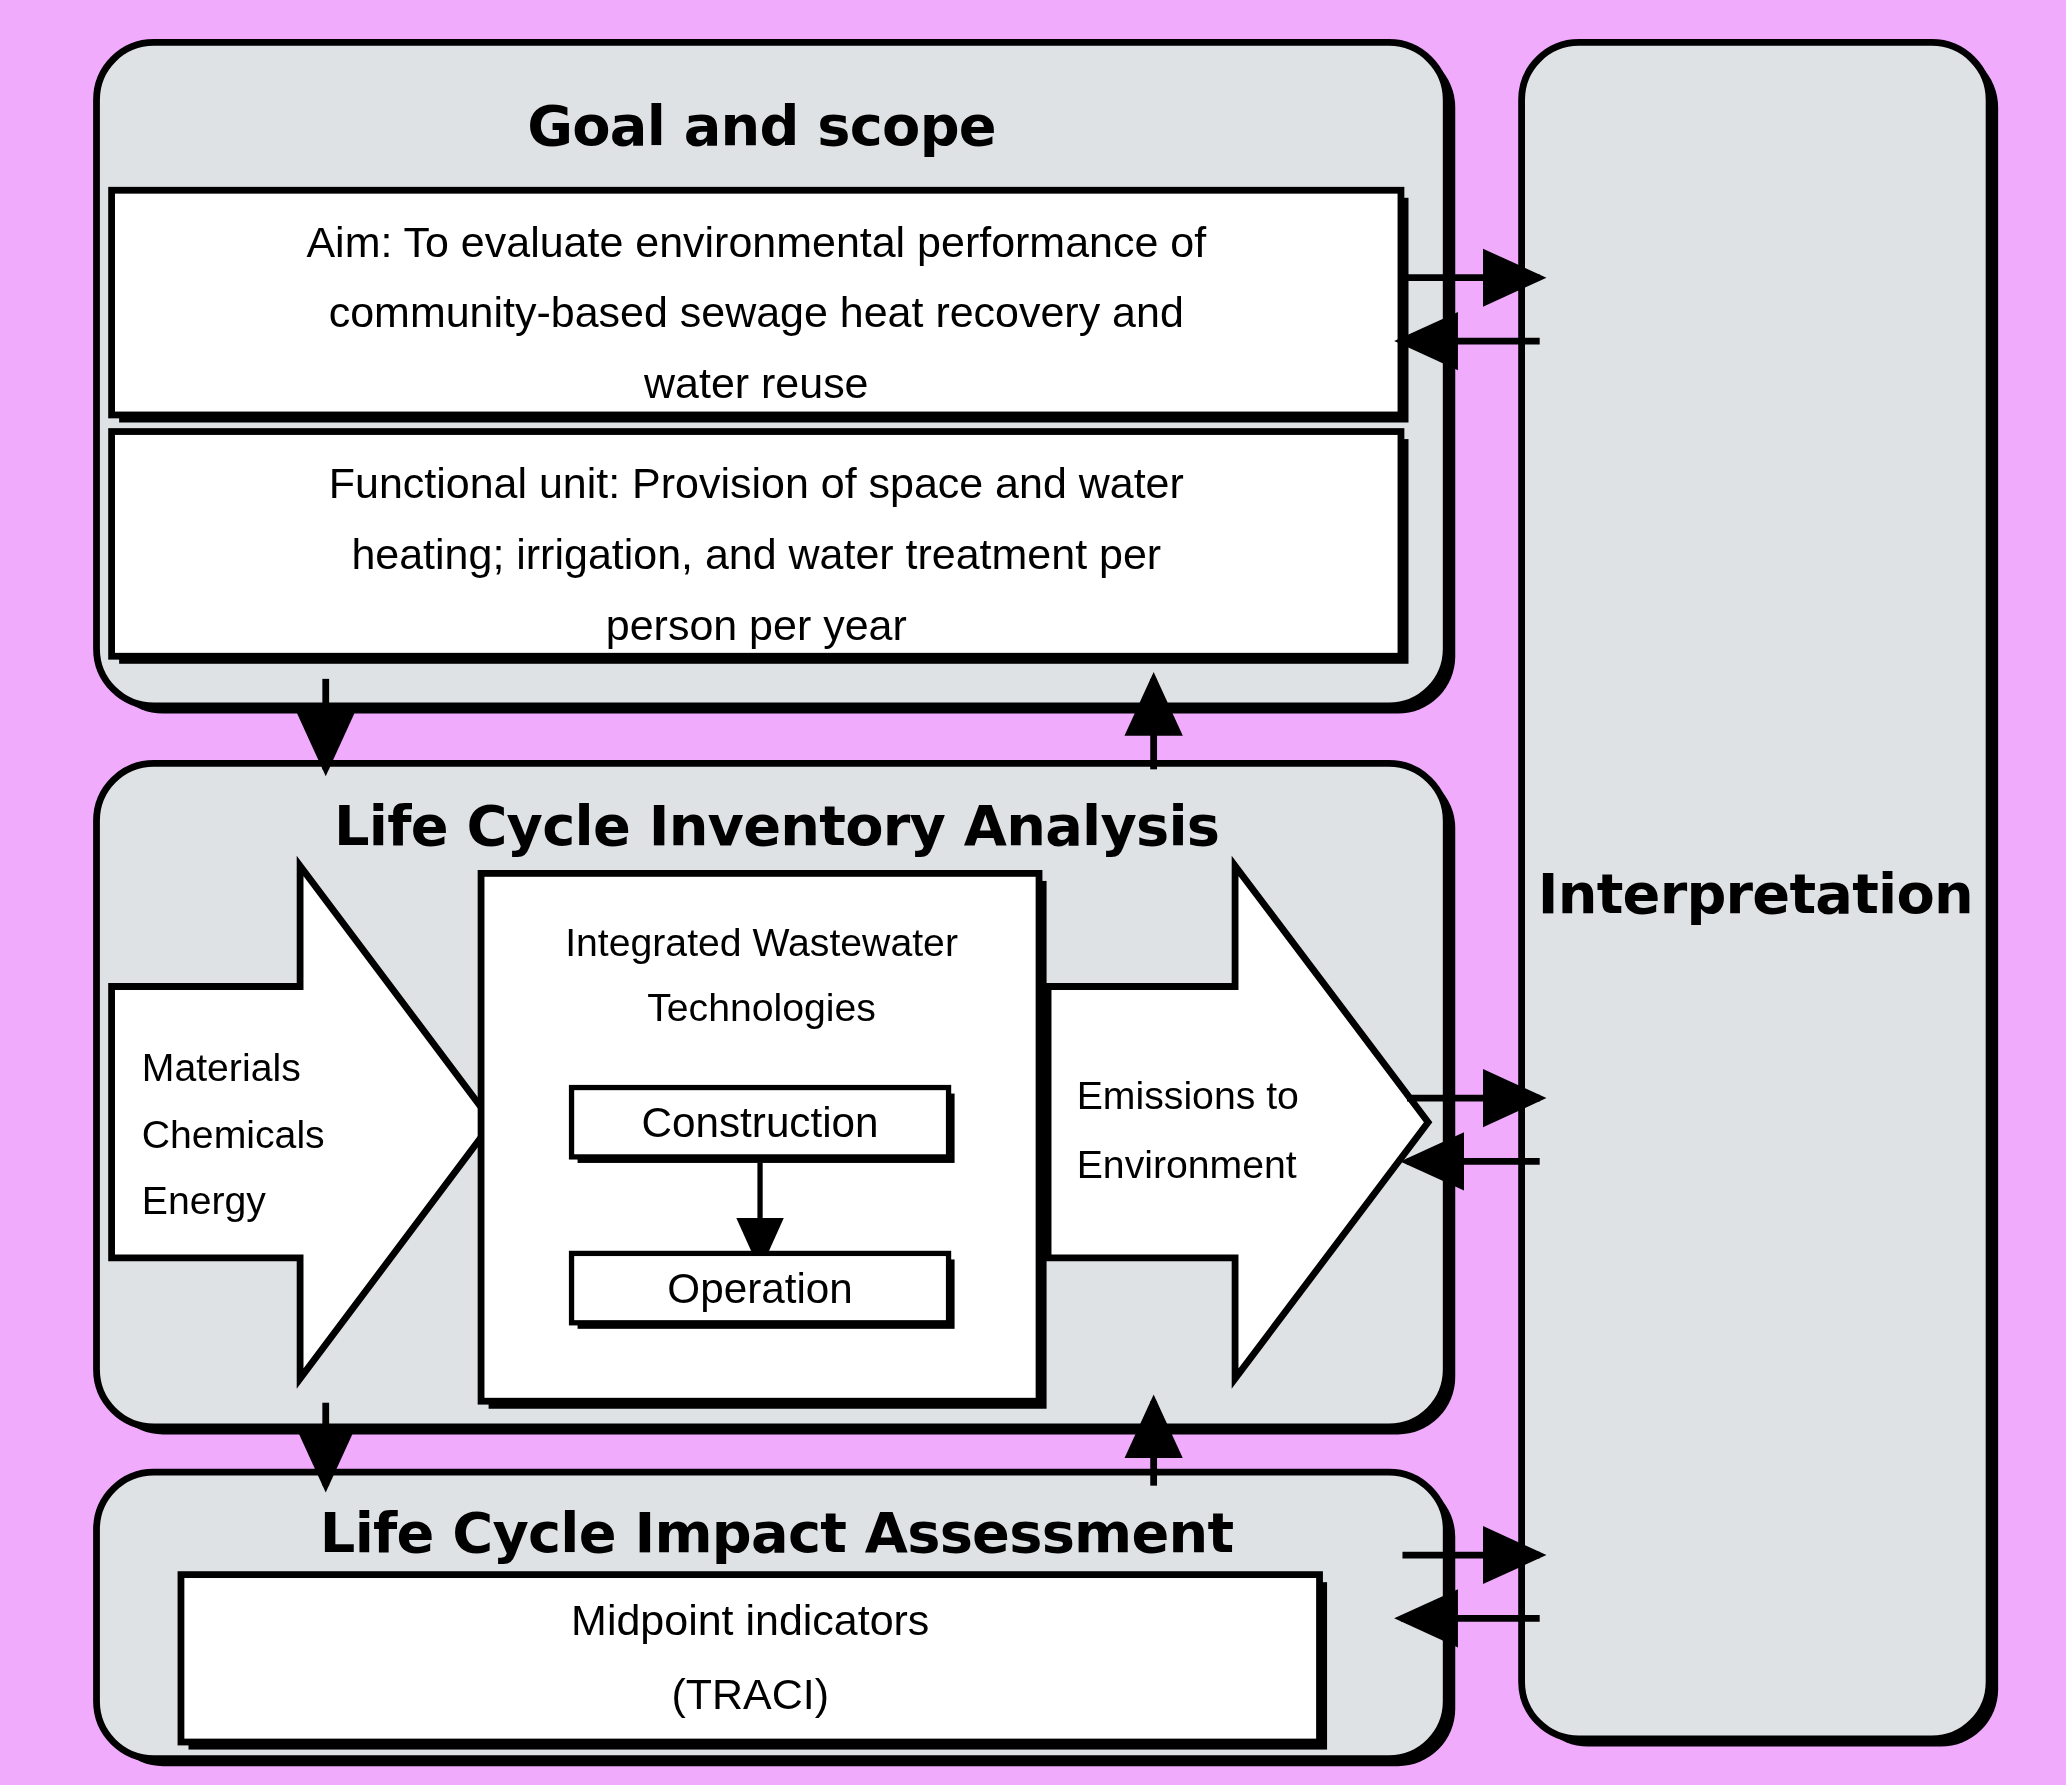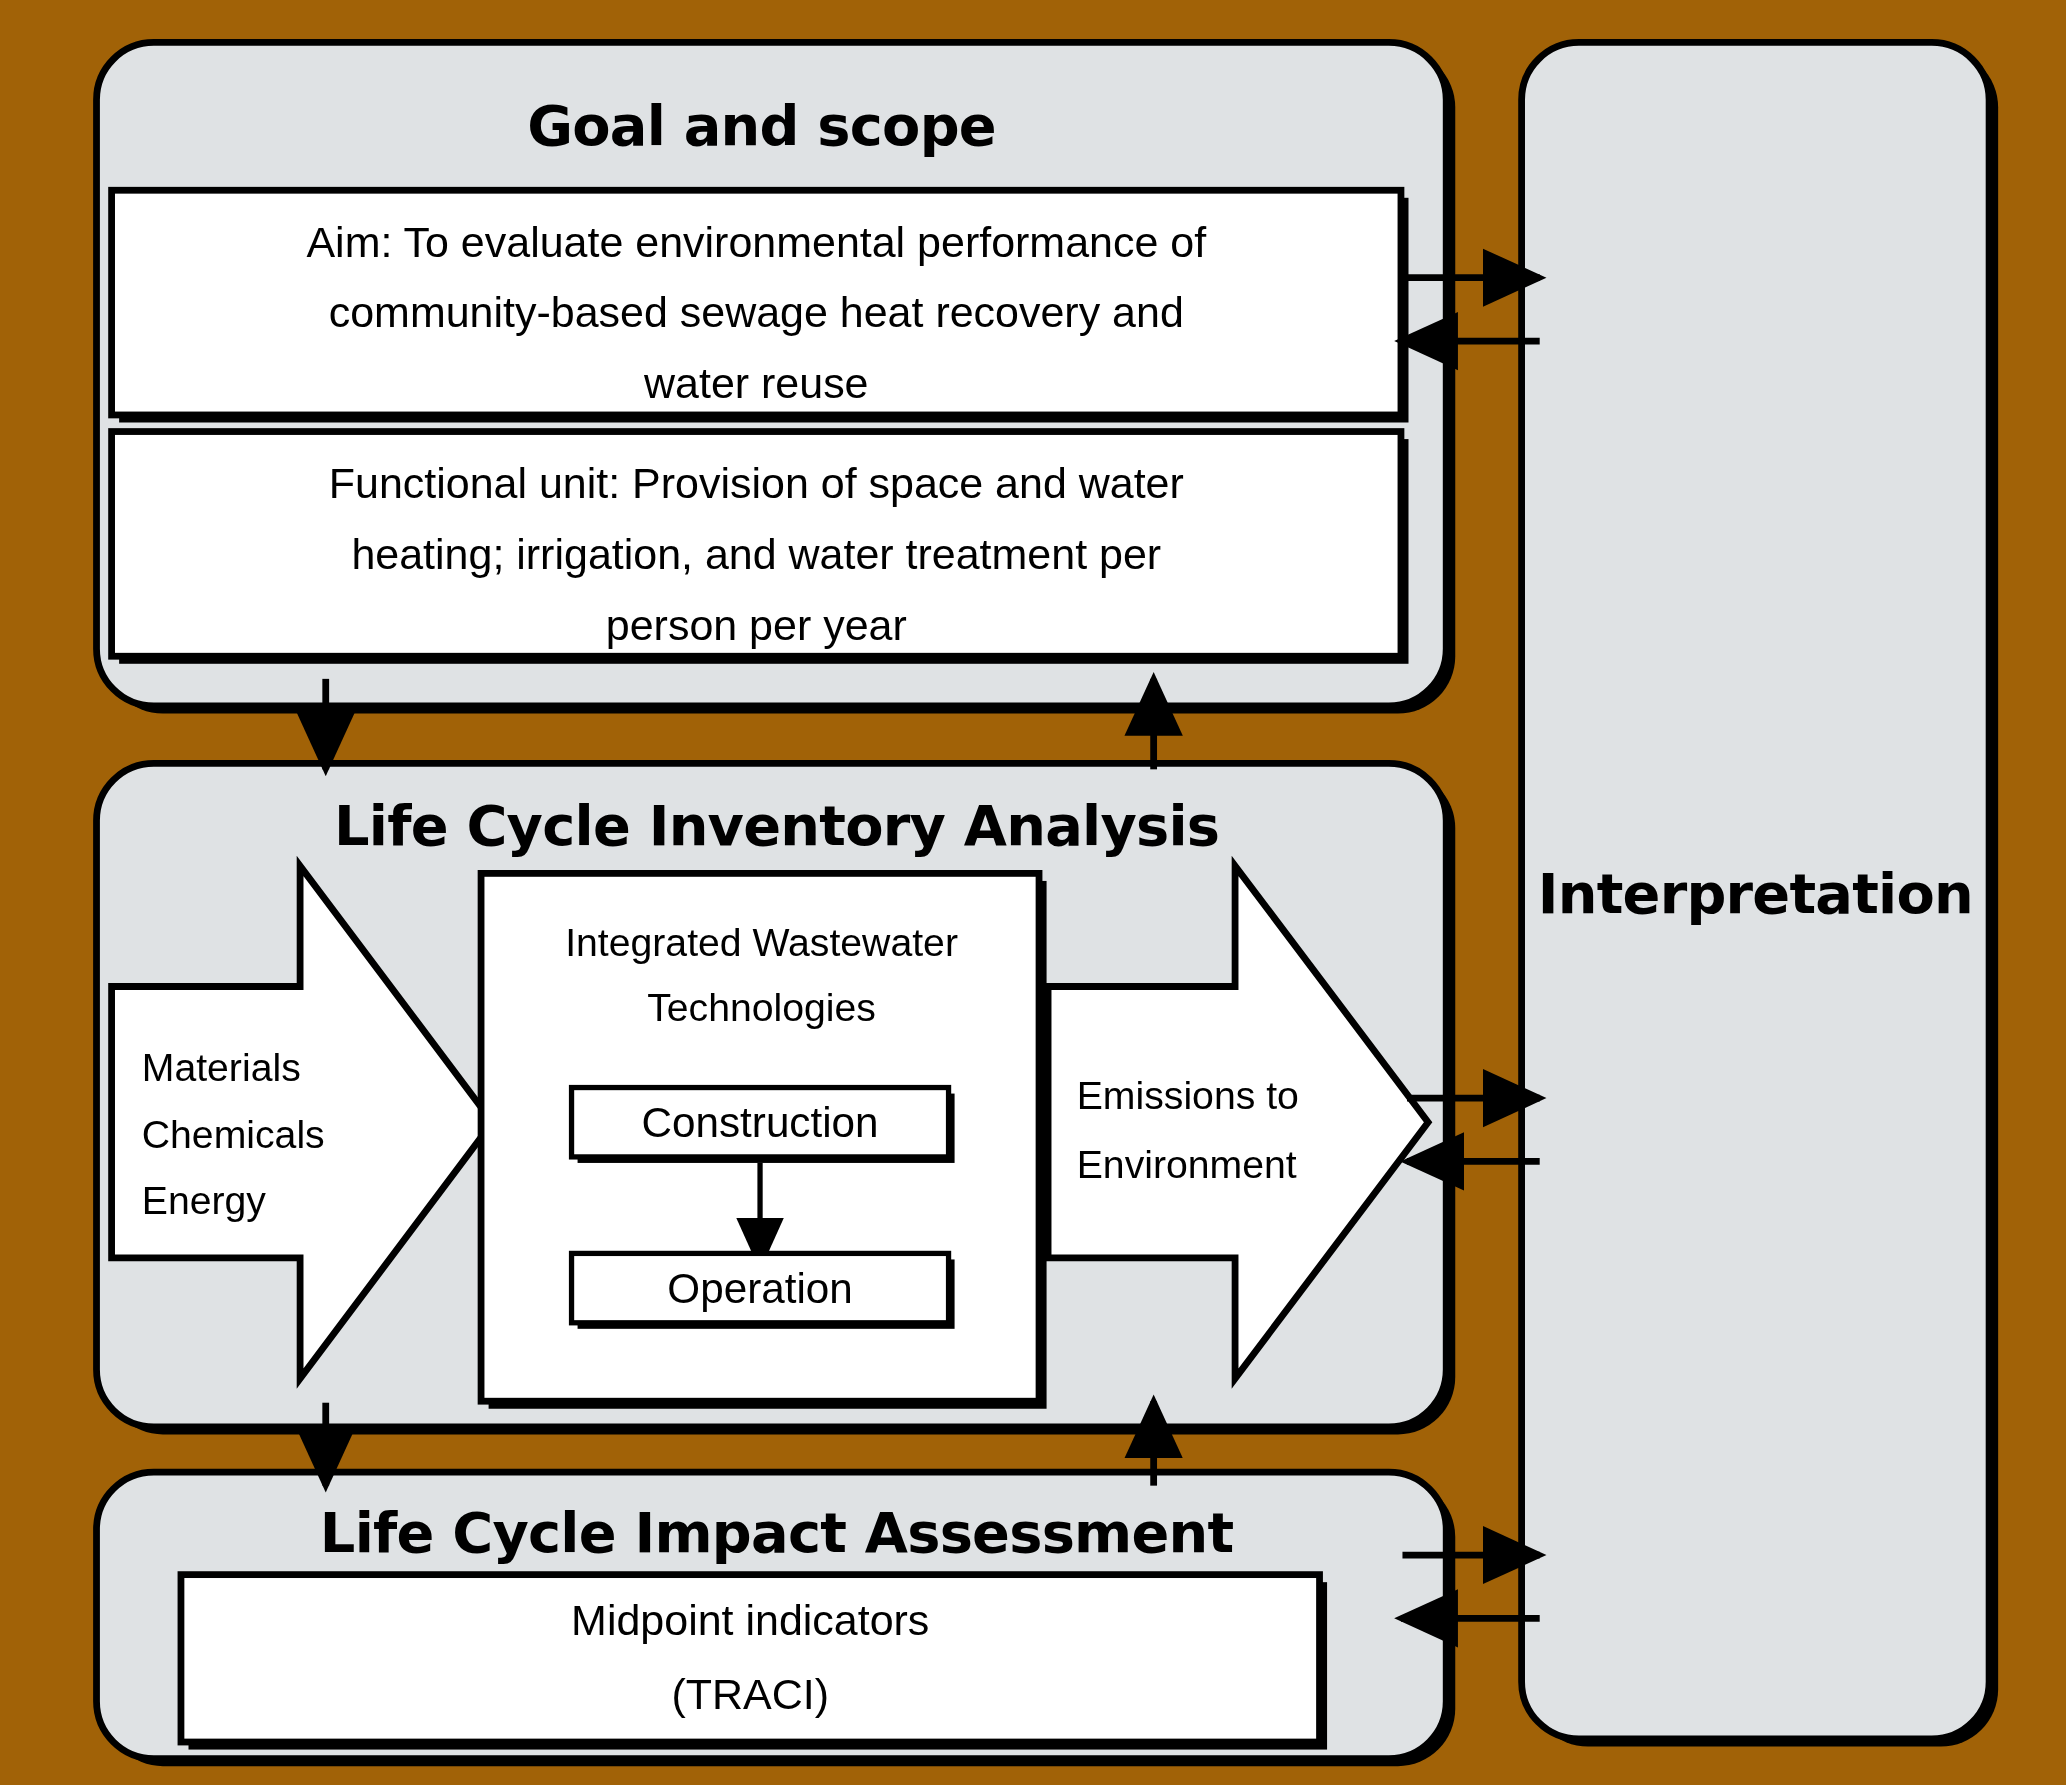--- a/index.html
+++ b/index.html
@@ -10,21 +10,21 @@
   body {
     width: 2066px;
     height: 1786px;
     font-family: "Liberation Sans", sans-serif;
     overflow: hidden;
   }
   #diagram-root {
     position: relative;
     width: 2066px;
     height: 1786px;
-    background: #a16207;
+    background: #f0abfc;
   }
   svg.layer {
     position: absolute;
     top: 0;
     left: 0;
     width: 2066px;
     height: 1786px;
   }
   .panel-fill   { fill: #dfe2e4; stroke: #000000; stroke-width: 9; }
   .whitebox     { fill: #ffffff; stroke: #000000; stroke-width: 9; }

